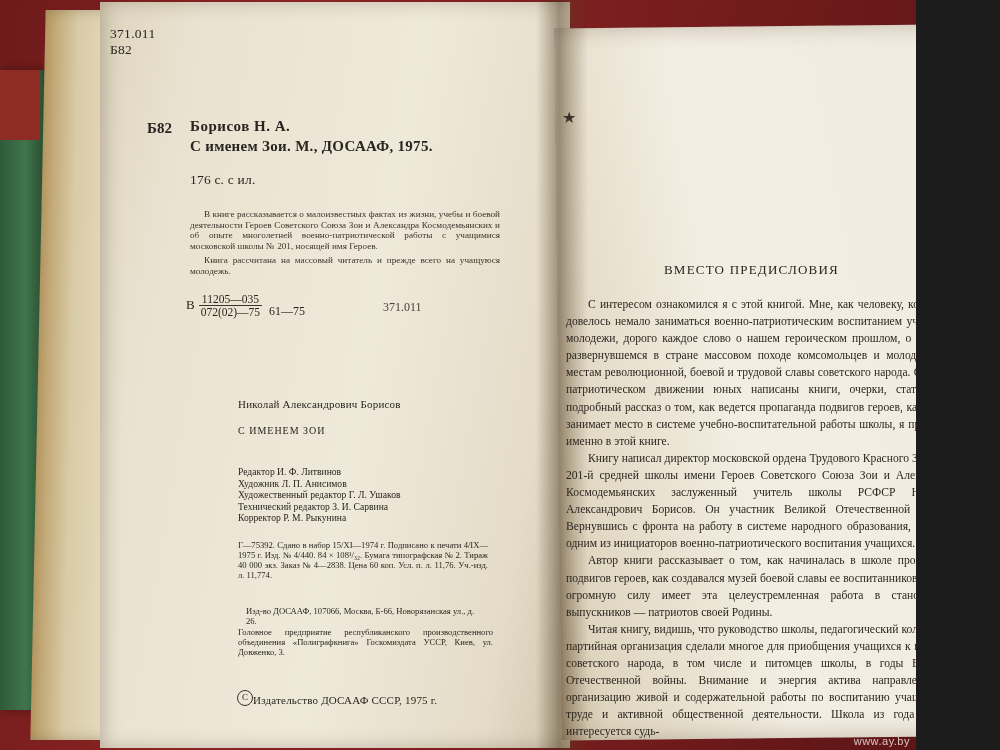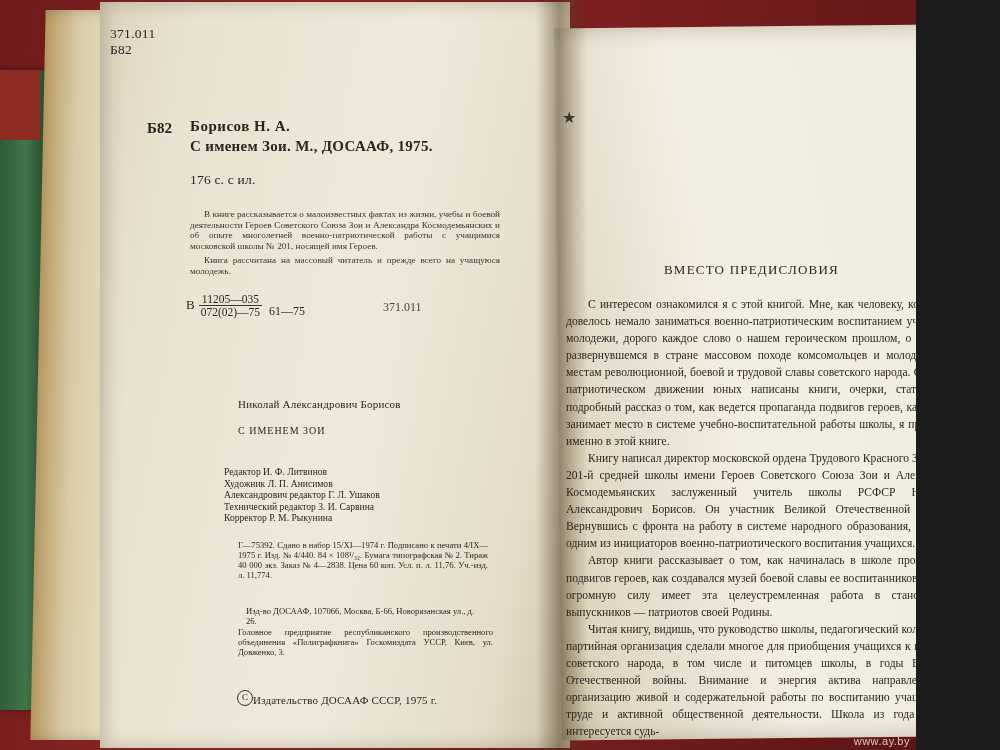--- a/index.html
+++ b/index.html
@@ -141,21 +141,21 @@
     left: 383px; top: 300px; font-size: 12px; color: #4a4238;
   }
 
   .imprint-name {
     left: 238px; top: 398px; font-size: 11px; letter-spacing: .2px;
   }
   .imprint-title {
     left: 238px; top: 425px; font-size: 10px; letter-spacing: 1px;
   }
   .credits {
-    left: 224px; top: 466px; font-size: 9.6px; line-height: 11.6px;
+    left: 238px; top: 466px; font-size: 9.6px; line-height: 11.6px;
   }
   .tech-block {
     left: 238px; top: 540px; width: 250px; font-size: 8.6px; line-height: 10px; text-align: justify;
   }
   .tech-block p { margin: 0; }
   .addr-block {
     left: 238px; top: 598px; width: 250px; font-size: 8.6px; line-height: 10px;
   }
   .addr-block p { margin: 8px; }
   .typo-block {
@@ -241,21 +241,21 @@
   </div>
 
   <div class="txt cls-code-right blur-note">371.011</div>
 
   <div class="txt imprint-name">Николай Александрович Борисов</div>
   <div class="txt imprint-title">С ИМЕНЕМ ЗОИ</div>
 
   <div class="txt credits">
     <div>Редактор И. Ф. Литвинов</div>
     <div>Художник Л. П. Анисимов</div>
-    <div>Александрович редактор Г. Л. Ушаков</div>
+    <div>Художественный редактор Г. Л. Ушаков</div>
     <div>Технический редактор З. И. Сарвина</div>
     <div>Корректор Р. М. Рыкунина</div>
   </div>
 
   <div class="txt tech-block">
     <p>Г—75392. Сдано в набор 15/XI—1974 г. Подписано к печати 4/IX—1975 г. Изд. № 4/440. 84 × 108¹/₃₂. Бумага типографская № 2. Тираж 40 000 экз. Заказ № 4—2838. Цена 60 коп. Усл. п. л. 11,76. Уч.-изд. л. 11,774.</p>
   </div>
 
   <div class="txt addr-block">
     <p>Изд-во ДОСААФ, 107066, Москва, Б-66, Новорязанская ул., д. 26.</p>

